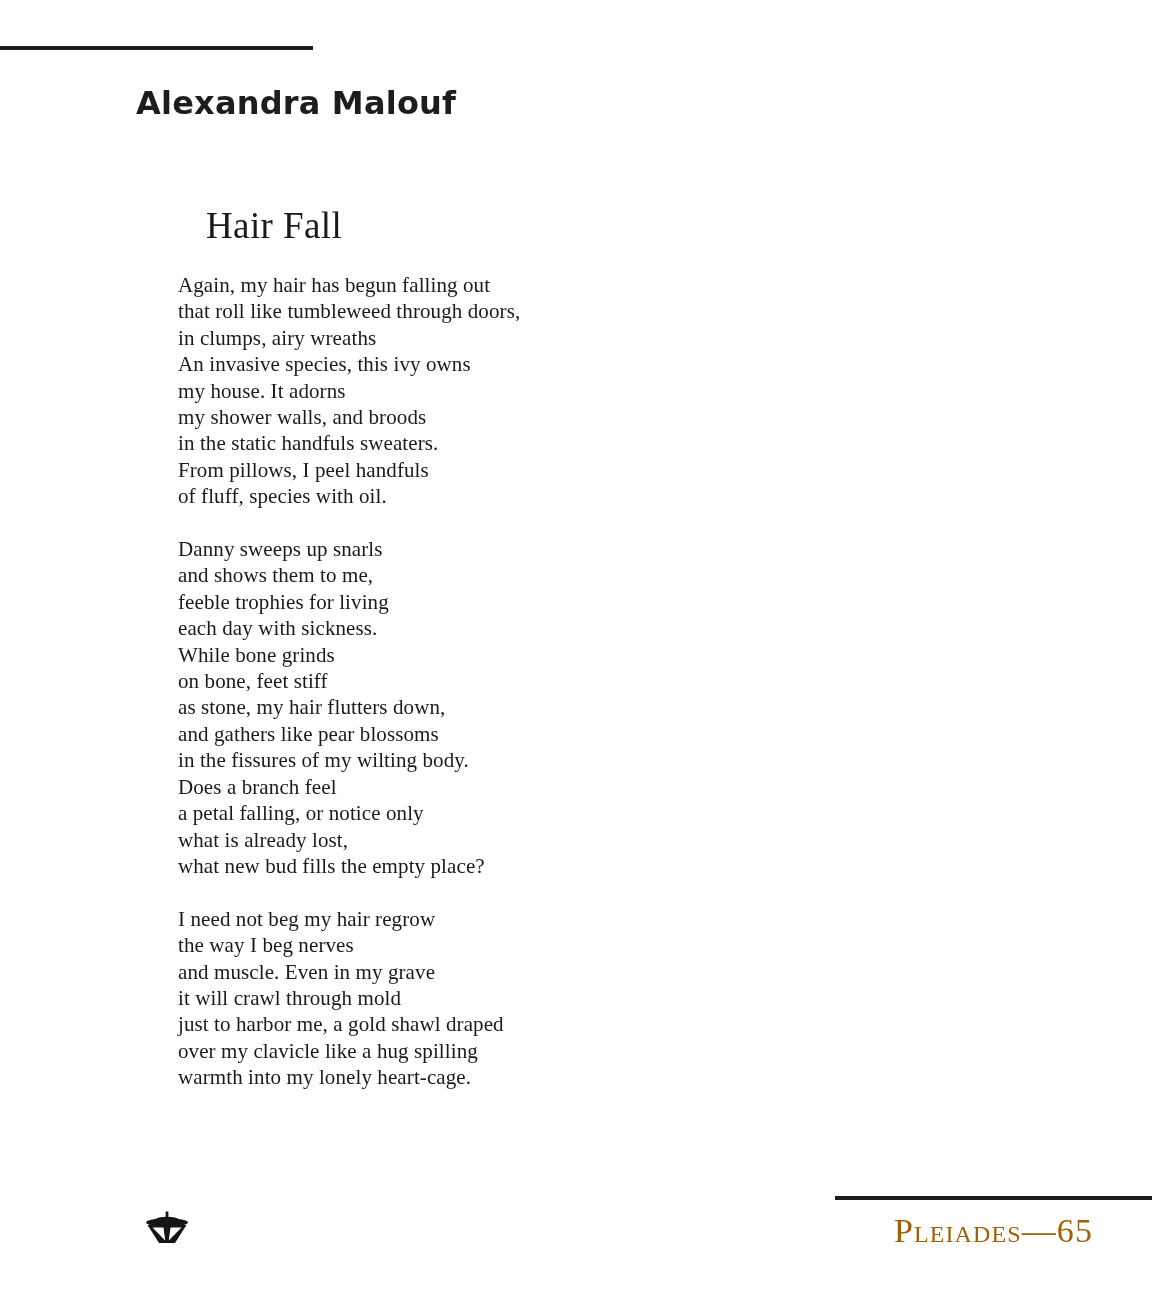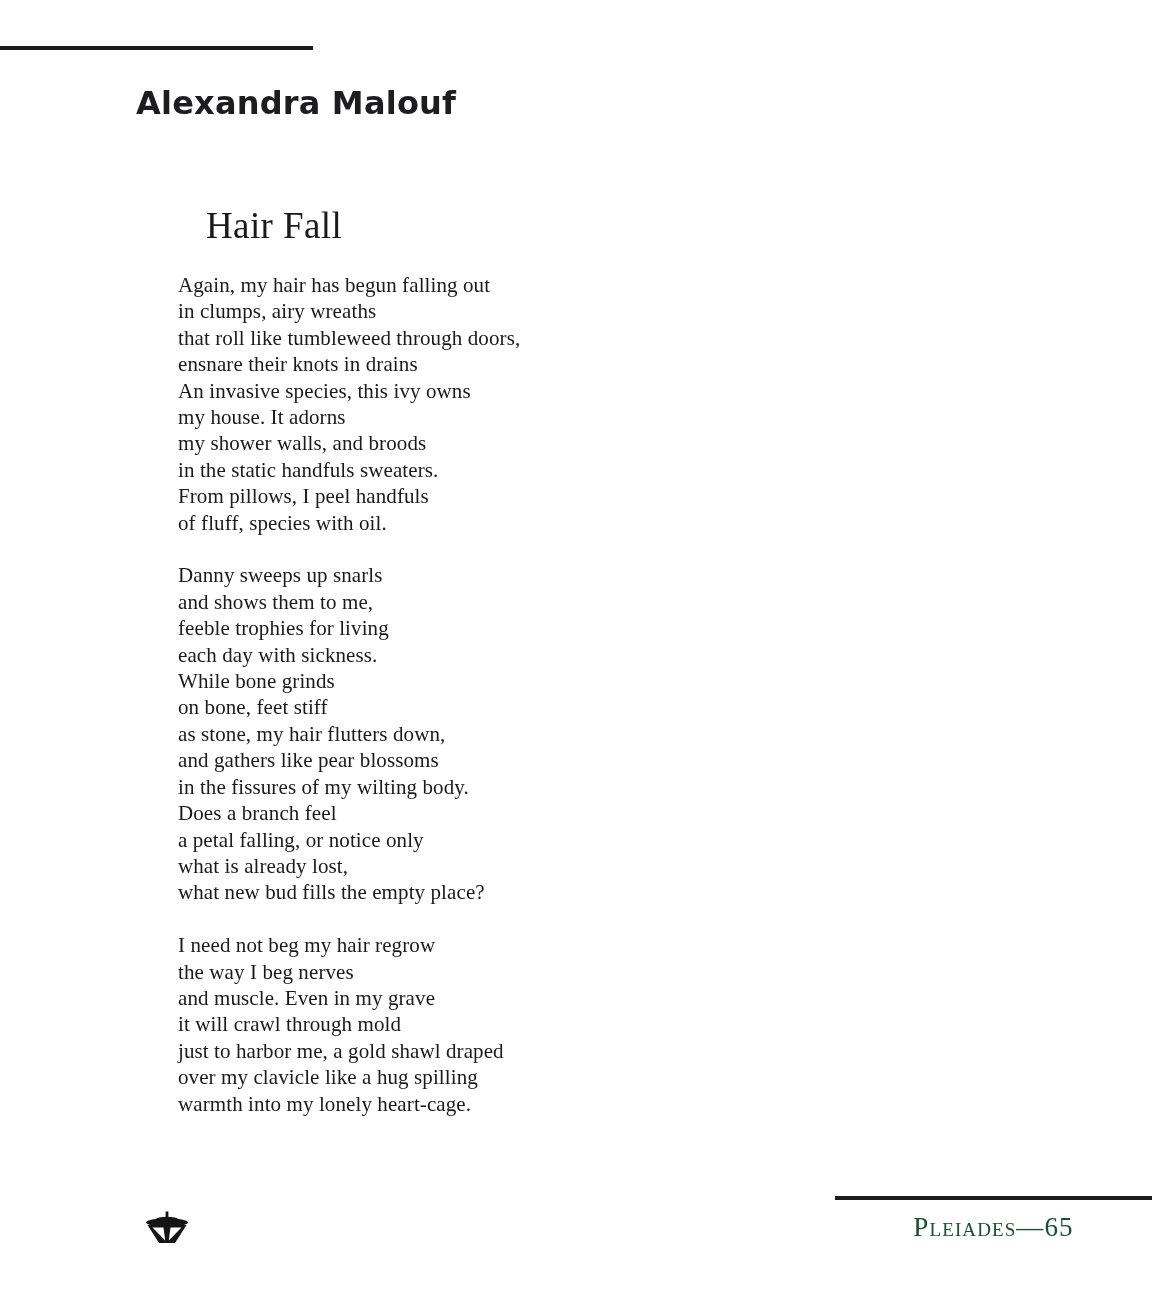--- a/index.html
+++ b/index.html
@@ -100,45 +100,44 @@
     background: #1d1d1f;
   }
 
   .footer-pagemark {
     position: absolute;
     left: 835px;
     top: 1212px;
     width: 317px;
     text-align: center;
     font-family: "Liberation Serif", "DejaVu Serif", serif;
-    font-size: 27px;
+    font-size: 34px;
     font-variant: small-caps;
     letter-spacing: 1.1px;
-    color: #14532d;
+    color: #a16207;
     white-space: nowrap;
   }
 </style>
 </head>
 <body>
 
 <div class="page">
 
   <div class="top-rule"></div>
 
   <div class="author">Alexandra Malouf</div>
 
   <h1 class="poem-title">Hair Fall</h1>
 
   <div class="poem-body">
 
     <div class="stanza">
       <span class="poem-line">Again, my hair has begun falling out</span>
+      <span class="poem-line">that roll like tumbleweed through doors,</span>
       <span class="poem-line">in clumps, airy wreaths</span>
-      <span class="poem-line">that roll like tumbleweed through doors,</span>
-      <span class="poem-line">ensnare their knots in drains</span>
       <span class="poem-line">An invasive species, this ivy owns</span>
       <span class="poem-line">my house. It adorns</span>
       <span class="poem-line">my shower walls, and broods</span>
       <span class="poem-line">in the static handfuls sweaters.</span>
       <span class="poem-line">From pillows, I peel handfuls</span>
       <span class="poem-line">of fluff, species with oil.</span>
     </div>
 
     <div class="stanza">
       <span class="poem-line">Danny sweeps up snarls</span>

